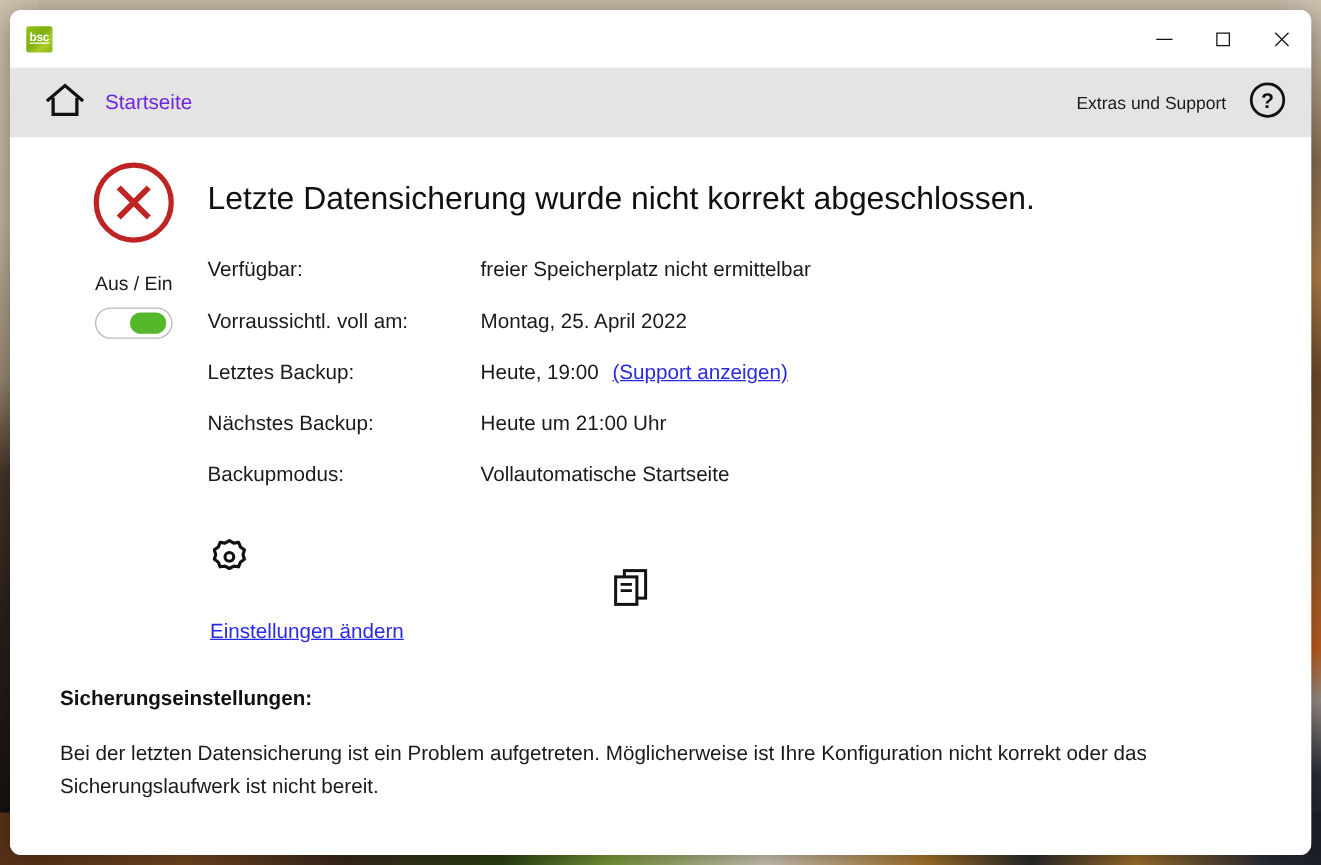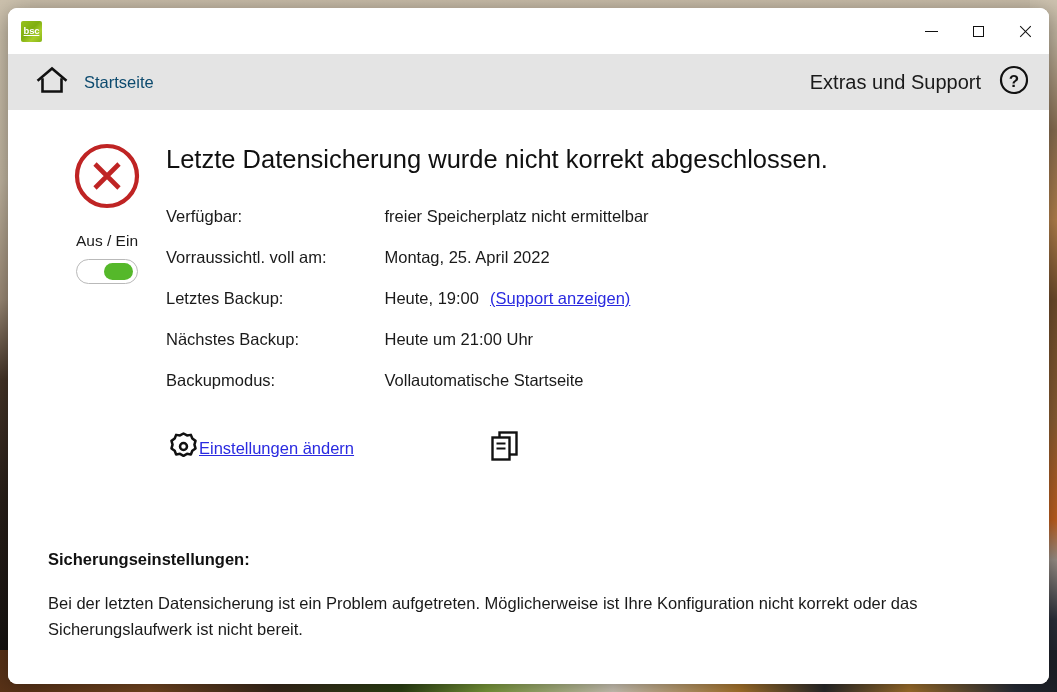--- a/index.html
+++ b/index.html
@@ -116,38 +116,38 @@
     height: 56px;
     background: #e4e4e4;
     display: flex;
     align-items: center;
     padding: 0 20px 0 28px;
   }
   #home-nav {
     display: flex; align-items: center; gap: 16px;
     cursor: default;
   }
-  #home-label { font-size: 16.5px; color: #0c4a6e; }
+  #home-label { font-size: 16.5px; color: #6d28d9; }
   #toolbar-right {
     margin-left: auto;
     display: flex; align-items: center; gap: 18px;
   }
-  #support-label { font-size: 20px; color: #1a1a1a; }
+  #support-label { font-size: 14px; color: #1a1a1a; }
 
   
   #body { padding: 0; background: #fff; height: calc(676px - 46px - 56px); position: relative; }
 
   #status-block {
     position: absolute; left: 0; top: 0;
     width: 100%;
   }
 
   #left-col {
     position: absolute;
-    left: 58px; top: 32px;
+    left: 58px; top: 18px;
     width: 82px;
     text-align: center;
   }
   #error-icon { display: block; margin: 0 auto; }
   #power-label {
     margin-top: 18px;
     font-size: 15.5px;
     color: #1a1a1a;
     white-space: nowrap;
   }
@@ -198,21 +198,21 @@
     cursor: default;
   }
   .inline-link { margin-left: 11px; }
 
   #actions {
     position: absolute;
     left: 160px; top: 320px;
     display: flex;
     align-items: center;
   }
-  .action { display: flex; align-items: center; gap: 0; }
+  .action { display: flex; gap: 30px; flex-direction: column; }
   .action:first-child { width: 322px; }
 
   #notes {
     position: absolute;
     left: 40px; top: 440px;
     right: 46px;
   }
   #notes-title {
     font-size: 16.5px;
     font-weight: bold;

